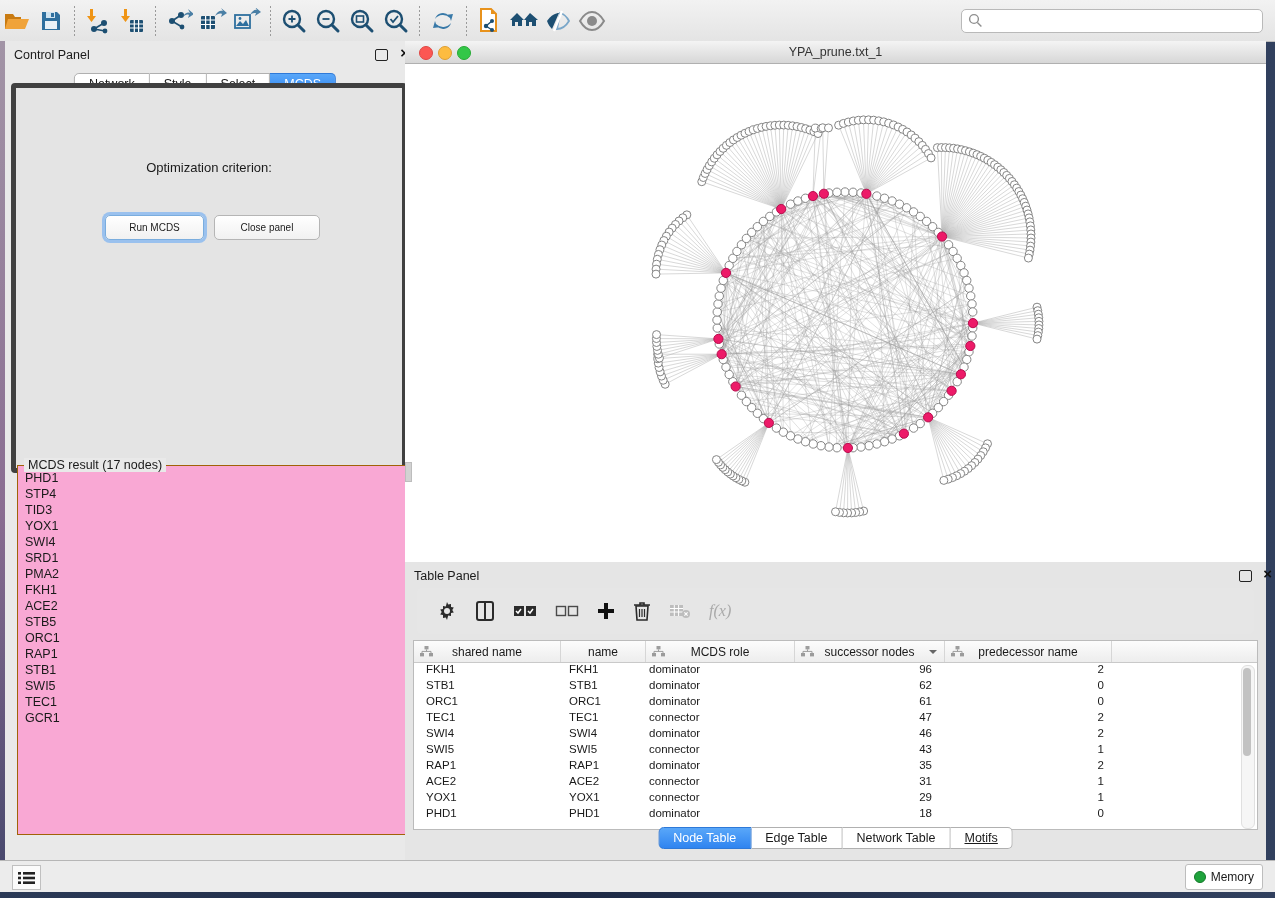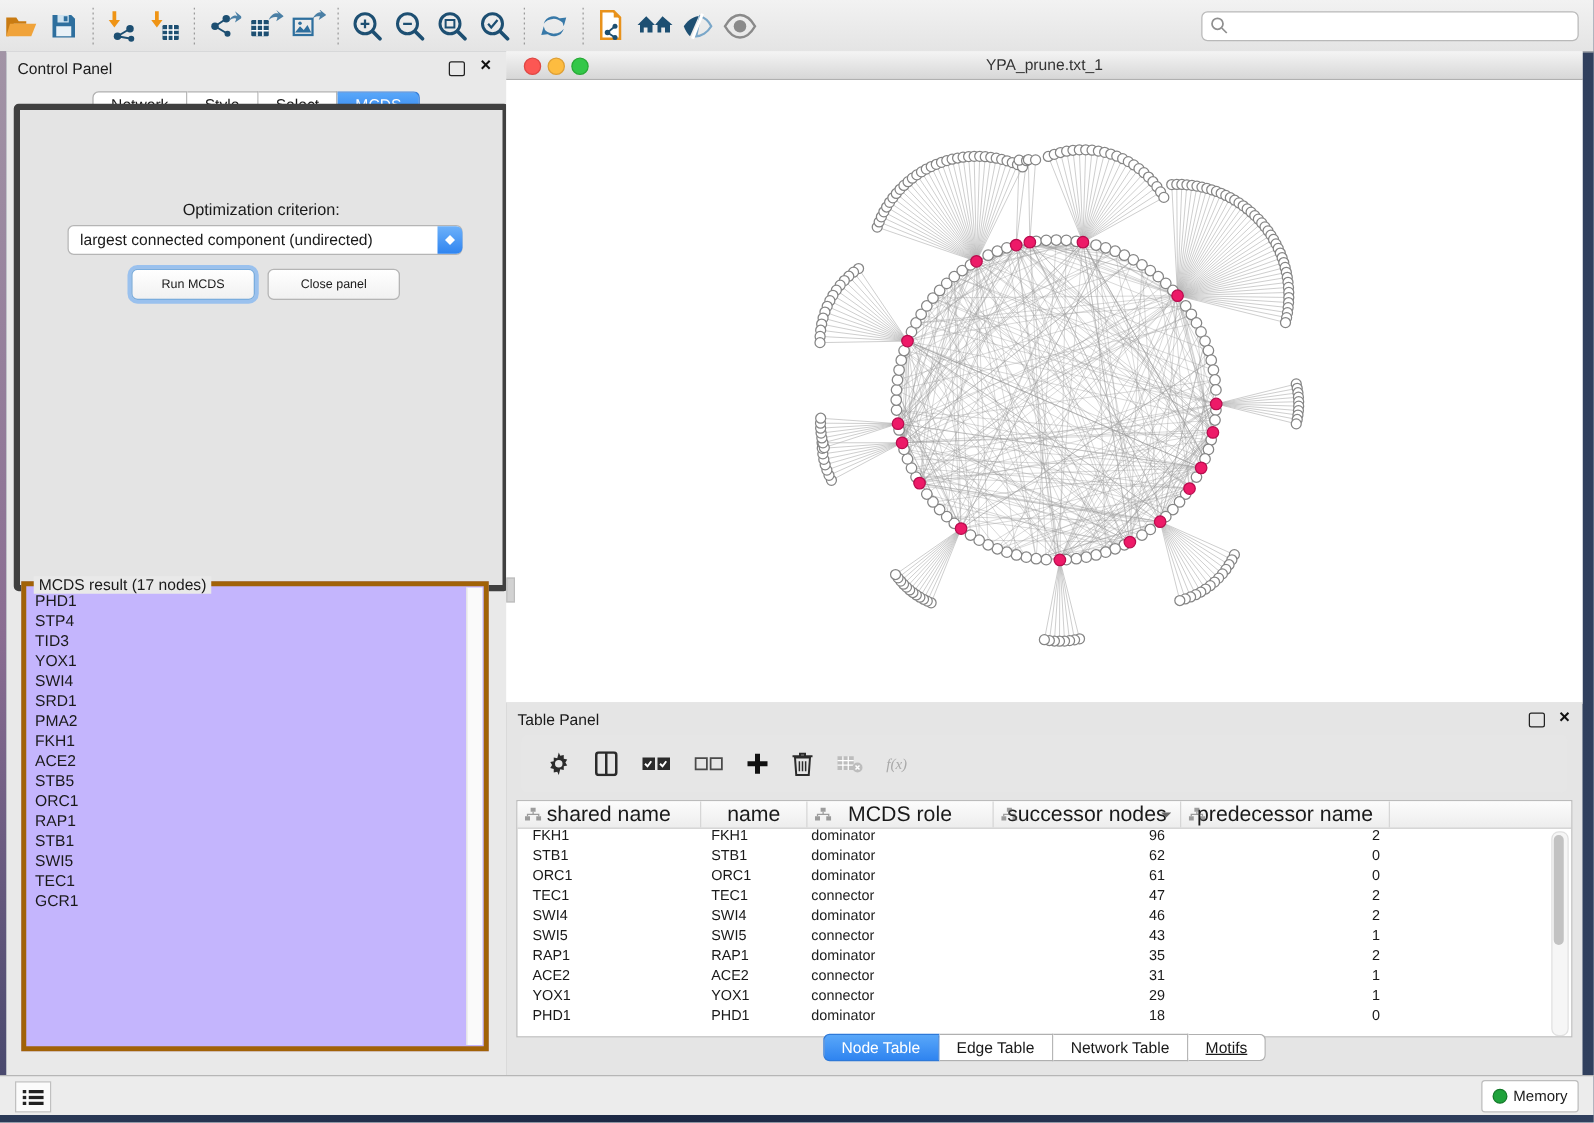--- a/index.html
+++ b/index.html
@@ -16,21 +16,21 @@
     background-image:linear-gradient(#9a9a9a 40%,transparent 40%);background-size:1px 4px;}
   #search-wrap{margin-left:auto;margin-right:12px;width:288px;height:22px;background:#fff;
     border:1px solid #b9b9b9;border-radius:5px;display:flex;align-items:center;padding:0 6px;}
   #search-input{border:none;outline:none;flex:1;font-size:12px;background:transparent;
     font-family:"Liberation Sans",sans-serif;}
   
   #sliver-left{left:0;top:41px;width:5px;height:850px;
     background:linear-gradient(#a294a6,#8a6d92 55%,#44466b);}
   
   #control-panel{left:5px;top:41px;width:400px;height:819px;background:#e9e9e9;border-right:1px solid #a9a9a9;}
-  .panel-title-row{position:absolute;left:0;top:0;width:100%;height:26px;}
+  .panel-title-row{position:absolute;left:0;top:0;width:100%;height:26px;padding-left:16px;}
   .panel-title{position:absolute;left:9px;top:7px;font-size:12.5px;}
   .float-ico{position:absolute;top:8px;width:11px;height:10px;border:1.6px solid #222;border-radius:2px;}
   .close-ico{position:absolute;top:3px;font-size:15px;font-weight:bold;color:#111;line-height:18px;}
   .seg{display:flex;}
   .seg .tab{height:20px;padding:0 14px;display:flex;align-items:center;background:#fff;
     border:1px solid #b0b0b0;border-left:none;font-size:12.5px;cursor:default;}
   .seg .tab:first-child{border-left:1px solid #b0b0b0;border-radius:5px 0 0 5px;}
   .seg .tab:last-child{border-radius:0 5px 5px 0;text-decoration:underline;}
   .seg .tab.active{background:linear-gradient(#59a7f9,#2f84f0);border-color:#2e79d8;color:#fff;}
   #cp-tabs{position:absolute;left:50%;top:32px;transform:translateX(-50%);}
@@ -43,22 +43,22 @@
   .stepper{width:20px;height:22px;margin:-1px -1px 0 0;border-radius:0 5px 5px 0;
     background:linear-gradient(#6db1fa,#2f84f0);position:relative;}
   .stepper:before,.stepper:after{content:"";position:absolute;left:6px;border:4px solid transparent;}
   .stepper:before{top:3px;border-bottom-color:#fff;}
   .stepper:after{bottom:3px;border-top-color:#fff;}
   .pbtn{position:absolute;height:23px;background:linear-gradient(#ffffff,#f1f1f1);
     border:1px solid #b5b5b5;border-radius:5px;font-size:10px;display:flex;align-items:center;
     justify-content:center;}
   #run-btn{left:89px;top:127px;width:97px;box-shadow:0 0 0 3px rgba(92,164,245,.55);border-color:#7aadde;}
   #closep-btn{left:198px;top:127px;width:104px;}
-  #mcds-box{position:absolute;left:12px;top:424px;width:366px;height:368px;background:#c4b5fd;
-    border:4px solid #a16207;}
+  #mcds-box{position:absolute;left:12px;top:424px;width:366px;height:368px;background:#f9a8d4;
+    border:1px solid #a16207;padding-left:39px;}
   #mcds-legend{position:absolute;left:6px;top:-8px;background:#e9e9e9;padding:0 4px;font-size:12.5px;}
   #mcds-list{position:absolute;left:0;top:4px;bottom:2px;right:14px;overflow:hidden;
     font-size:12.5px;line-height:16px;padding-left:7px;}
   #mcds-scroll{position:absolute;right:1px;top:1px;bottom:1px;width:12px;background:#fafafa;border-left:1px solid #e2e2e2;}
   
   #network-window{left:405px;top:41px;width:861px;height:521px;background:#fff;border-bottom:1px solid #9a9a9a;}
   #net-titlebar{position:absolute;left:0;top:0;width:100%;height:22px;
     background:linear-gradient(#f4f4f4,#d7d7d7);border-bottom:1px solid #b0b0b0;}
   .tl{position:absolute;top:5px;width:12px;height:12px;border-radius:50%;}
   #net-title{position:absolute;width:100%;top:4px;text-align:center;font-size:12.5px;color:#333;}
@@ -68,40 +68,40 @@
   
   #table-panel{left:405px;top:562px;width:861px;height:298px;background:#e5e5e5;}
   #tp-toolbar{position:absolute;left:12px;top:26px;width:837px;height:46px;background:#e6e6e6;
     border-radius:5px;display:flex;align-items:center;gap:18px;padding-left:20px;box-sizing:border-box;}
   .tp-ico{display:flex;align-items:center;justify-content:center;}
   #node-table{position:absolute;left:8px;top:78px;width:845px;height:190px;background:#fff;
     border:1px solid #bbb;box-sizing:border-box;overflow:hidden;}
   #thead{position:absolute;left:0;top:0;height:21px;width:100%;
     background:linear-gradient(#fcfcfc,#ededed);border-bottom:1px solid #c9c9c9;}
   .hcell{position:absolute;top:0;height:21px;display:flex;align-items:center;justify-content:center;
-    font-size:17px;border-right:1px solid #d6d6d6;box-sizing:border-box;}
+    font-size:12px;border-right:1px solid #d6d6d6;box-sizing:border-box;}
   .hier{width:13px;height:11px;position:absolute;left:6px;top:5px;opacity:.55;}
   .sortv{position:absolute;right:7px;top:9px;border:4px solid transparent;border-top-color:#666;}
   #tbody{position:absolute;left:0;top:21px;width:100%;}
   .trow{position:relative;height:16px;font-size:11.5px;}
   .tcell{position:absolute;top:1px;white-space:nowrap;}
   .c0{left:12px;} .c1{left:155px;} .c2{left:235px;}
   .c3{left:381px;width:137px;text-align:right;} .c4{left:531px;width:159px;text-align:right;}
   #tv-scroll{position:absolute;right:2px;top:24px;width:12px;height:162px;background:#f6f6f6;border:1px solid #e0e0e0;border-radius:6px;}
   #tv-thumb{position:absolute;left:1px;top:2px;width:8px;height:88px;background:#c2c2c2;border-radius:5px;}
   #tp-tabs{position:absolute;left:50%;bottom:11px;transform:translateX(-50%);}
   
   #status-bar{left:0;top:860px;width:1275px;height:31px;background:#ececec;border-top:1px solid #b6b6b6;}
   #list-btn{position:absolute;left:12px;top:4px;width:27px;height:23px;background:#fbfbfb;
     border:1px solid #c0c0c0;display:flex;align-items:center;justify-content:center;}
   #memory-btn{position:absolute;right:12px;top:3px;height:24px;background:#fff;border:1px solid #bdbdbd;
     border-radius:3px;display:flex;align-items:center;gap:5px;padding:0 8px;font-size:12px;}
   #memory-dot{width:10px;height:10px;border-radius:50%;background:#1fa33c;border:1px solid #147a2a;}
   #sliver-bottom{left:0;top:891px;width:1275px;height:7px;}
-  .fxlbl{font-family:"Liberation Serif",serif;font-style:italic;font-size:12px;color:#a9a9a9;}
+  .fxlbl{font-family:"Liberation Serif",serif;font-style:italic;font-size:16px;color:#a9a9a9;}
 </style>
 </head>
 <body>
 
 <div class="abs" id="toolbar">
   <div class="tbtn">
     <svg width="26" height="22" viewBox="0 0 26 22">
         <path d="M1 4h8l2 3h6v2H7L3 19H1z" fill="#c97b12"></path>
         <path d="M4 9h21l-4 10H1z" fill="#f0a33a"></path>
       </svg>
@@ -254,24 +254,20 @@
     <div class="close-ico" style="right:12px;">×</div>
   </div>
   <div class="seg" id="cp-tabs">
     <div class="tab">Network</div>
     <div class="tab">Style</div>
     <div class="tab">Select</div>
     <div class="tab active">MCDS</div>
   </div>
   <div id="cp-body">
     <div id="opt-label">Optimization criterion:</div>
-    <div id="opt-select">
-      <div class="sel-text">largest connected component (undirected)</div>
-      <div class="stepper"></div>
-    </div>
     <div class="pbtn" id="run-btn">Run MCDS</div>
     <div class="pbtn" id="closep-btn">Close panel</div>
   </div>
   <div id="mcds-box">
     <div id="mcds-legend">MCDS result (17 nodes)</div>
     <div id="mcds-list">
         <div>PHD1</div>
         <div>STP4</div>
         <div>TID3</div>
         <div>YOX1</div>

